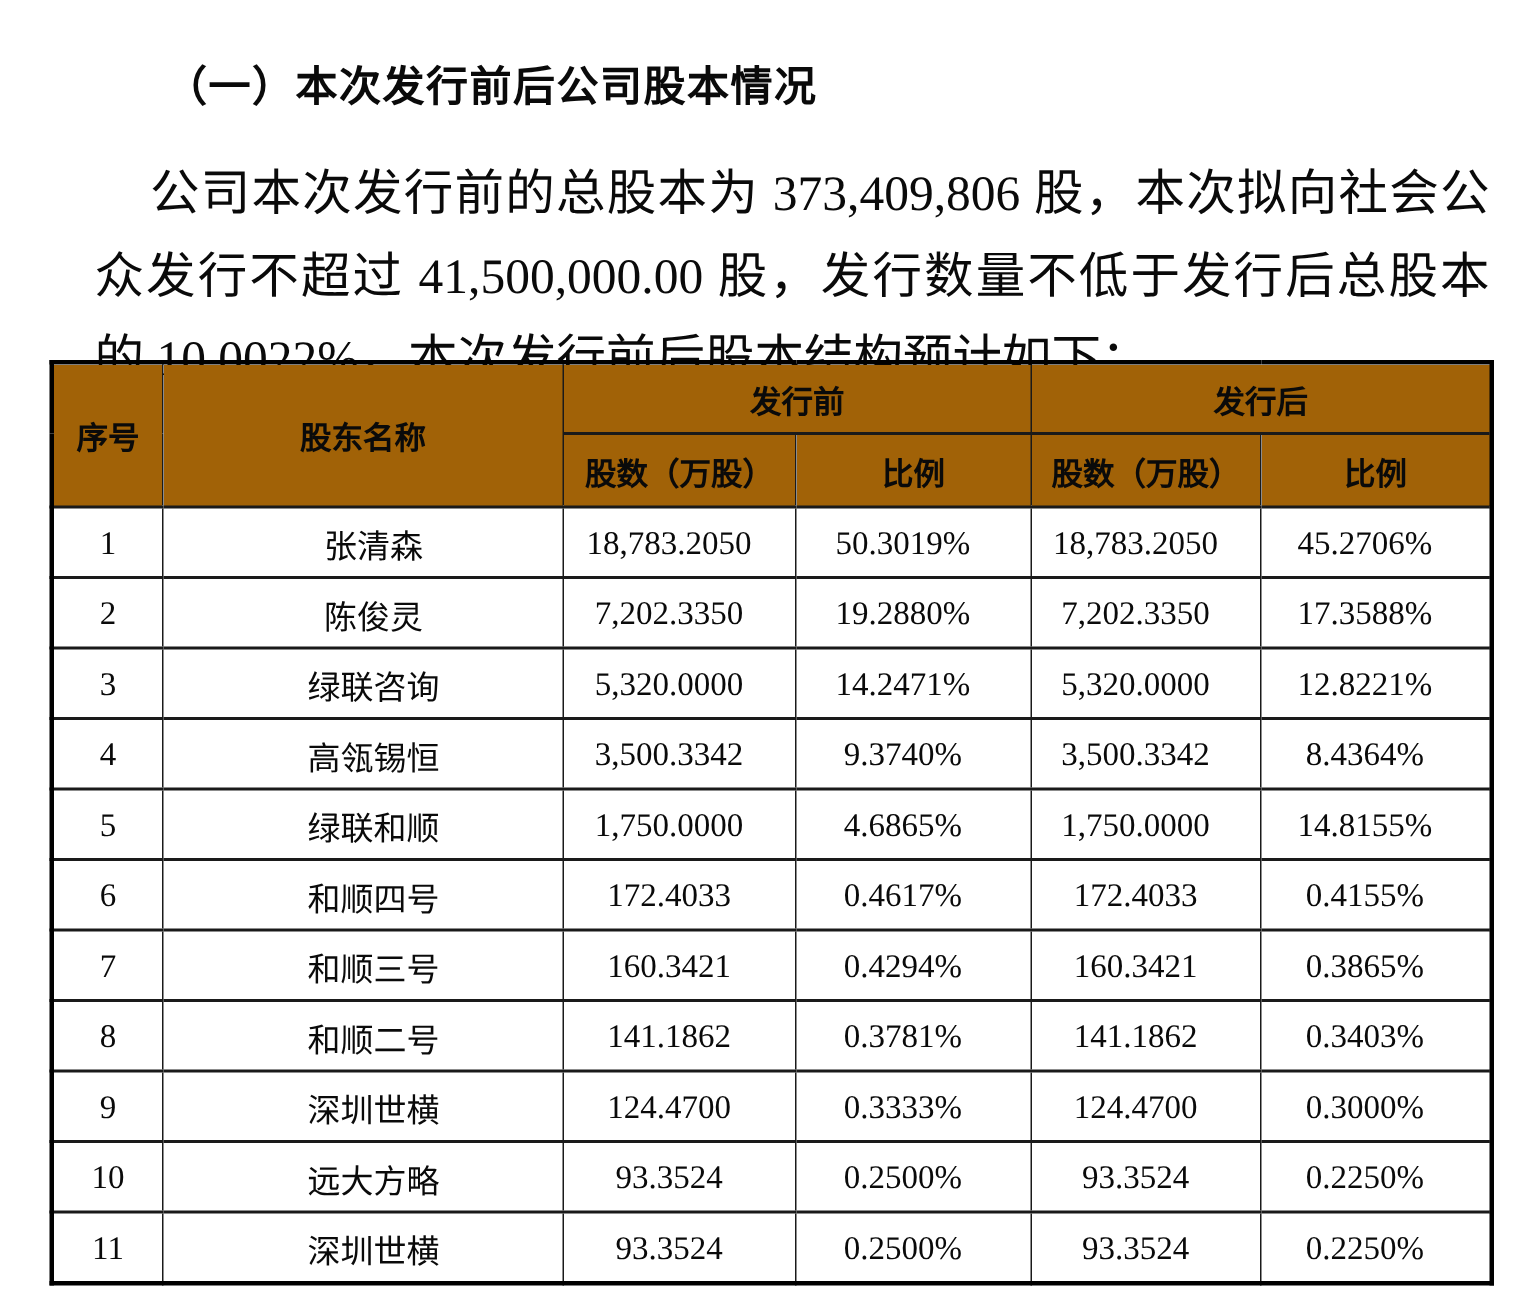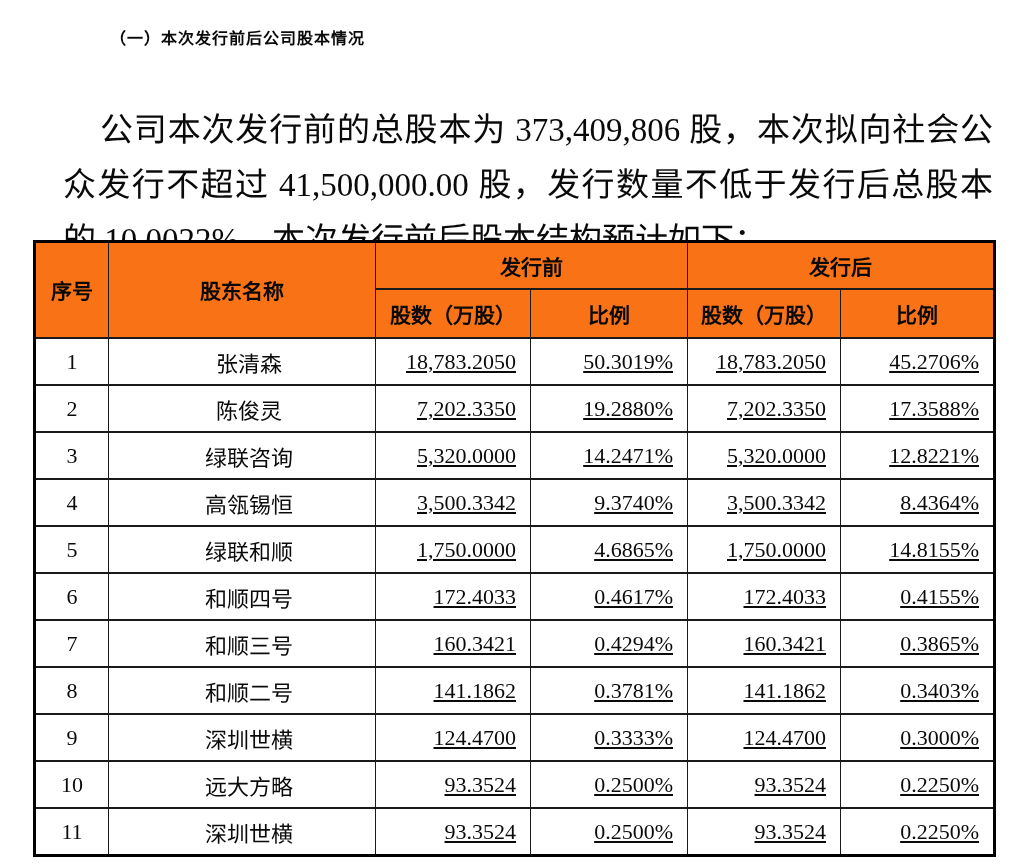--- a/index.html
+++ b/index.html
@@ -14,21 +14,21 @@
     overflow: hidden;
     font-family: "Liberation Serif", "DejaVu Serif", serif;
     color: #111111;
   }
   .doc-title {
     position: absolute;
     left: 110px;
     top: 12px;
     font-family: "Liberation Sans", "DejaVu Sans", sans-serif;
     font-weight: bold;
-    font-size: 16px;
+    font-size: 28px;
     letter-spacing: 1px;
     color: #0a0a0a;
     white-space: nowrap;
   }
   .intro-para {
     position: absolute;
     left: 63px;
     top: 70px;
     width: 930px;
     font-size: 33px;
@@ -50,39 +50,39 @@
   .share-table th,
   .share-table td {
     border: 1px solid #1a1a1a;
     border-top-width: 2px;
     border-bottom-width: 2px;
     padding: 0;
     overflow: hidden;
     white-space: nowrap;
   }
   .share-table thead th {
-    background: #f97316;
+    background: #a16207;
     font-weight: bold;
     font-size: 21px;
     text-align: center;
     vertical-align: middle;
     color: #0a0a0a;
   }
   .share-table thead tr.hrow1 th { height: 45px; }
   .share-table thead tr.hrow2 th { height: 47px; }
   .share-table tbody td {
     height: 45px;
     font-size: 22px;
     vertical-align: middle;
     background: #ffffff;
     color: #0a0a0a;
   }
   .share-table td.c-index  { text-align: center; }
   .share-table td.c-name   { text-align: center;  padding-left: 14px; }
-  .share-table td.c-num    { text-align: right; padding-right: 14px; text-decoration: underline; }
+  .share-table td.c-num    { text-align: center; padding-right: 14px; }
 </style>
 </head>
 <body>
 
 <h2 class="doc-title">（一）本次发行前后公司股本情况</h2>
 
 <p class="intro-para">公司本次发行前的总股本为 373,409,806 股，本次拟向社会公众发行不超过 41,500,000.00 股，发行数量不低于发行后总股本的 10.0022%，本次发行前后股本结构预计如下：</p>
 
 <table class="share-table">
   <colgroup>

